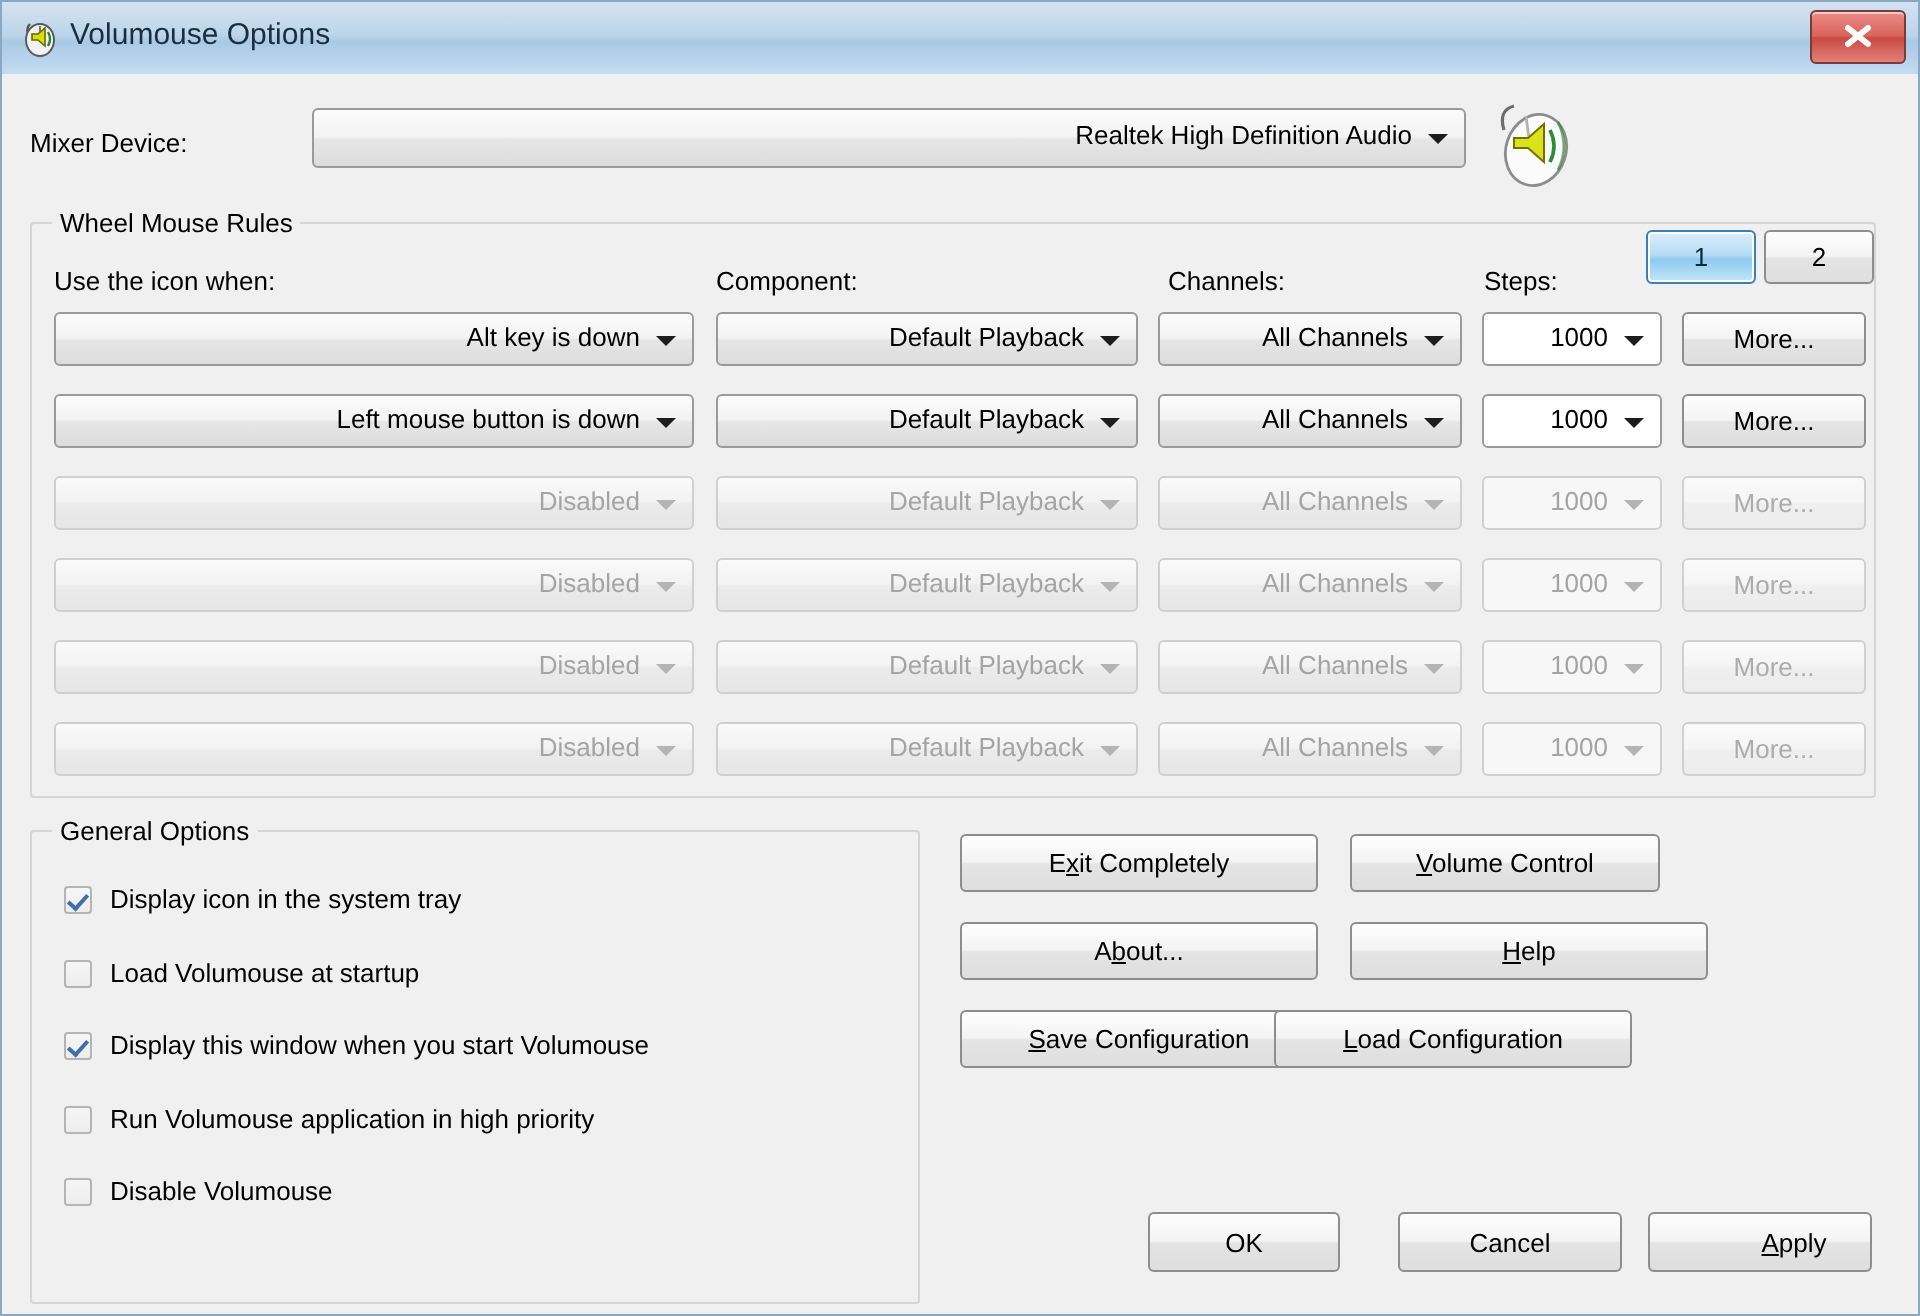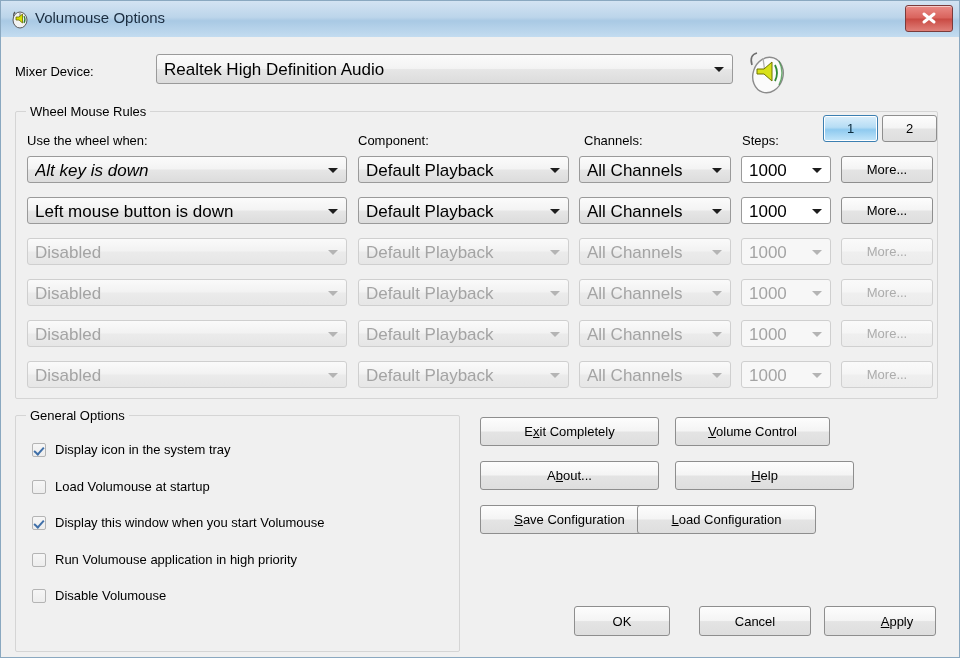--- a/index.html
+++ b/index.html
@@ -97,22 +97,23 @@
     border-radius: 3px;
     background: linear-gradient(to bottom, #fbfbfb 0%, #f3f3f3 48%, #e6e6e6 52%, #dcdcdc 100%);
     cursor: pointer;
   }
   .combo .ctext {
     position: absolute;
     left: 7px; top: 4px;
     right: 26px;
     overflow: hidden;
     white-space: nowrap;
-    font-size: 17px;
+    font-size: 13px;
     color: #000;
+    text-align: right;
   }
   .combo .arrow {
     position: absolute;
     right: 8px; top: 11px;
     width: 0; height: 0;
     border-left: 5px solid transparent;
     border-right: 5px solid transparent;
     border-top: 5px solid #1d1d1d;
   }
   .combo.editable {
@@ -235,27 +236,27 @@
       <span>1</span>
     </div>
     <div class="btn" style="left:881px; top:78px; width:55px; height:27px;">
       <span>2</span>
     </div>
 
     <div class="groupbox" style="left:14px; top:74px; width:921px; height:286px;">
       <div class="group-title">Wheel Mouse Rules</div>
     </div>
 
-    <div class="lbl" style="left:26px; top:96px;">Use the wheel when:</div>
+    <div class="lbl" style="left:26px; top:96px;">Use the icon when:</div>
     <div class="lbl" style="left:357px; top:96px;">Component:</div>
     <div class="lbl" style="left:583px; top:96px;">Channels:</div>
     <div class="lbl" style="left:741px; top:96px;">Steps:</div>
 
     <div id="rules-rows">
-        <div class="combo" style="left: 26px; top: 119px; width: 320px; font-style: italic;">
+        <div class="combo" style="left: 26px; top: 119px; width: 320px;">
           <div class="ctext">Alt key is down</div>
           <div class="arrow"></div>
         </div>
         <div class="combo" style="left: 357px; top: 119px; width: 211px;">
           <div class="ctext">Default Playback</div>
           <div class="arrow"></div>
         </div>
         <div class="combo" style="left: 578px; top: 119px; width: 152px;">
           <div class="ctext">All Channels</div>
           <div class="arrow"></div>

